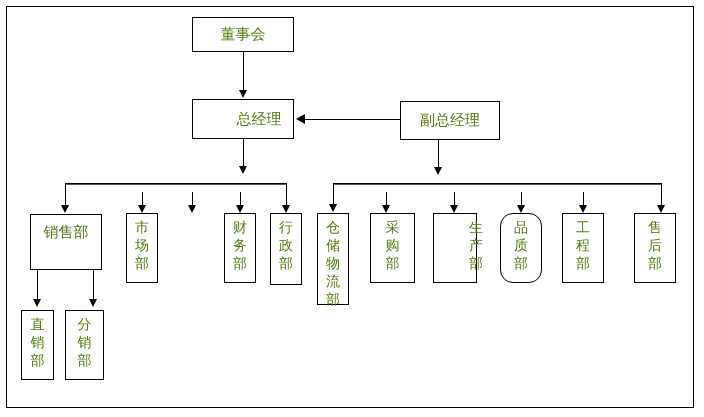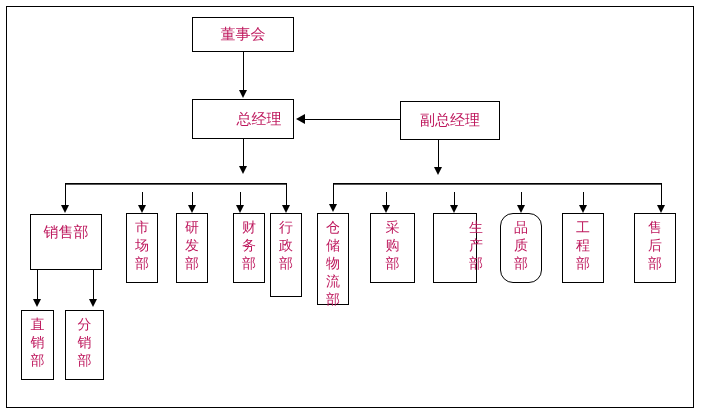--- a/index.html
+++ b/index.html
@@ -31,21 +31,21 @@
   }
   
   .node {
     position: absolute;
     border: 1px solid #000000;
     box-sizing: border-box;
     background: #ffffff;
     display: flex;
     align-items: center;
     justify-content: center;
-    color: #be185d;
+    color: #4d7c0f;
   }
   .node .label {
     display: block;
     text-align: center;
     line-height: 1.08;
     letter-spacing: 0px;
     white-space: nowrap;
   }
   
   .node.h .label {
@@ -168,29 +168,26 @@
   <div class="arrow-down" style="left:657px; top:205px;"></div>
 
   <div class="node h" style="left:30px; top:214px; width:72px; height:56px;">
     <span class="label" style="position:relative; top:-10px;">销售部</span>
   </div>
 
   <div class="node v" style="left:126px; top:213px; width:32px; height:70px;">
     <span class="label">市场部</span>
   </div>
 
-  <div class="node v" style="left:176px; top:213px; width:32px; height:70px;">
-    <span class="label">研发部</span>
-  </div>
-
-  <div class="node v" style="left:224px; top:213px; width:32px; height:70px;margin-left:9px;">
+
+  <div class="node v" style="left:224px; top:213px; width:32px; height:70px;">
     <span class="label">财务部</span>
   </div>
 
-  <div class="node v" style="left:270px; top:213px; width:32px; height:84px;">
+  <div class="node v" style="left:270px; top:213px; width:32px; height:72px;">
     <span class="label">行政部</span>
   </div>
 
   <div class="node v" style="left:317px; top:213px; width:32px; height:92px;">
     <span class="label">仓储物流部</span>
   </div>
 
   <div class="node v" style="left:370px; top:213px; width:45px; height:70px;">
     <span class="label">采购部</span>
   </div>

